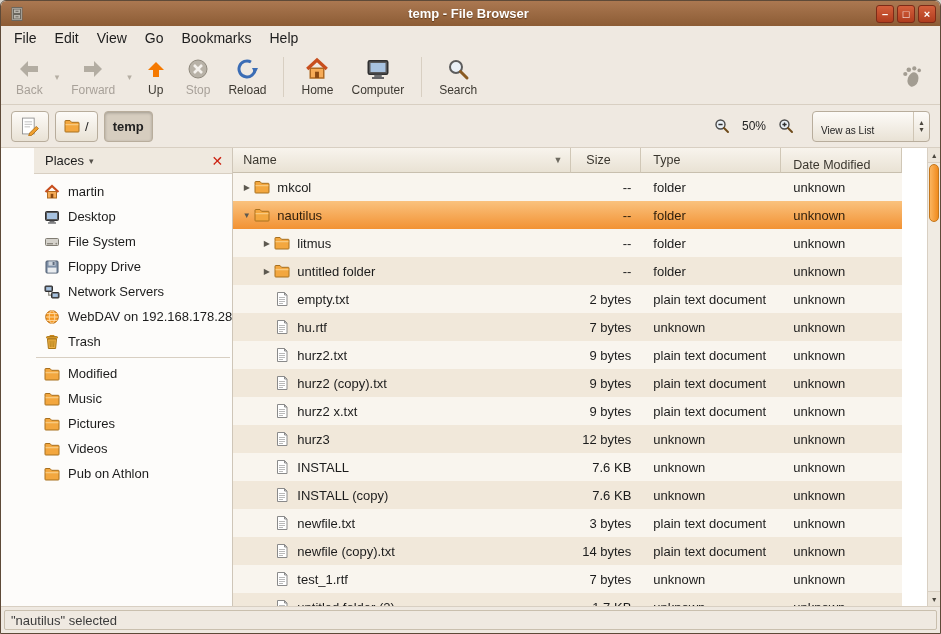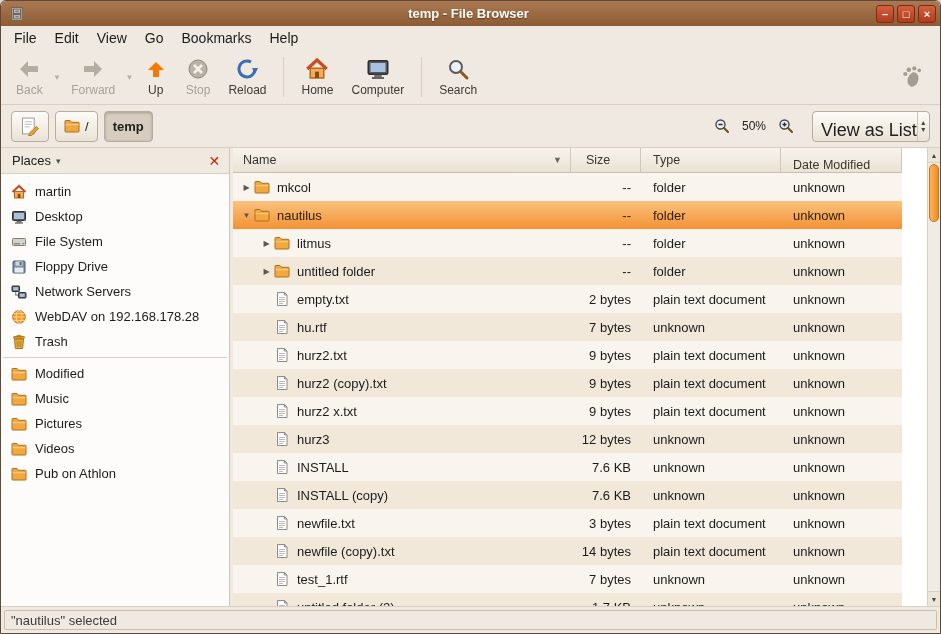--- a/index.html
+++ b/index.html
@@ -35,26 +35,26 @@
   .c-orange{color:#f57900;}
 
   
   .locationbar{height:43px;display:flex;align-items:center;gap:6px;padding:0 10px;background:#efe9e1;border-bottom:1px solid #d8cfc2;}
   .lbtn{display:flex;align-items:center;gap:5px;height:31px;padding:0 8px;border:1px solid #b8ad9c;border-radius:4px;background:linear-gradient(#fdfbf8,#e9e2d5);font-size:13px;color:#222;}
   .lbtn.pressed{background:#d6cdbf;box-shadow:inset 0 1px 3px rgba(0,0,0,.25);font-weight:bold;}
   .lspacer{flex:1;}
   .zbtn{width:24px;height:24px;display:flex;align-items:center;justify-content:center;border-radius:3px;}
   .zoomlabel{font-size:12px;color:#222;margin:0 2px;}
   .viewcombo{display:flex;align-items:center;height:31px;width:118px;border:1px solid #b8ad9c;border-radius:4px;background:linear-gradient(#fdfbf8,#e9e2d5);margin-left:8px;}
-  .vlabel{flex:1;font-size:18px;color:#222;padding-left:8px;white-space:nowrap;margin-top:8px;}
+  .vlabel{flex:1;font-size:10px;color:#222;padding-left:8px;white-space:nowrap;margin-top:8px;}
   .spin{display:flex;flex-direction:column;align-items:center;justify-content:center;width:16px;height:100%;border-left:1px solid #cfc5b4;font-size:8px;line-height:7px;color:#4a463e;}
 
   
   .content{display:flex;height:458px;}
-  .sidebar{width:256px;background:#fdfcfa;border-right:1px solid #cfc6b8;display:flex;flex-direction:column;}
+  .sidebar{width:256px;background:#fdfcfa;border-right:1px solid #cfc6b8;display:flex;flex-direction:column;padding-left:33px;}
   .places-bar{height:26px;display:flex;align-items:center;background:#efe9df;border-bottom:1px solid #d8cfc2;padding:0 5px;}
   .places-btn{display:flex;align-items:center;gap:5px;font-size:13px;color:#1d1d1d;padding:2px 6px;}
   .parrow{font-size:9px;color:#55514a;}
   .pclose{margin-left:auto;color:#cc2211;font-weight:bold;font-size:14px;padding:0 4px;}
   .side-items{padding-top:5px;}
   .side-item{display:flex;align-items:center;gap:8px;height:25px;padding-left:10px;font-size:13px;color:#1c1c1c;white-space:nowrap;overflow:hidden;}
   .side-sep{height:1px;background:#d8cfc2;margin:3px 2px;}
   .splitter{width:3px;background:#efe9e1;}
 
   

